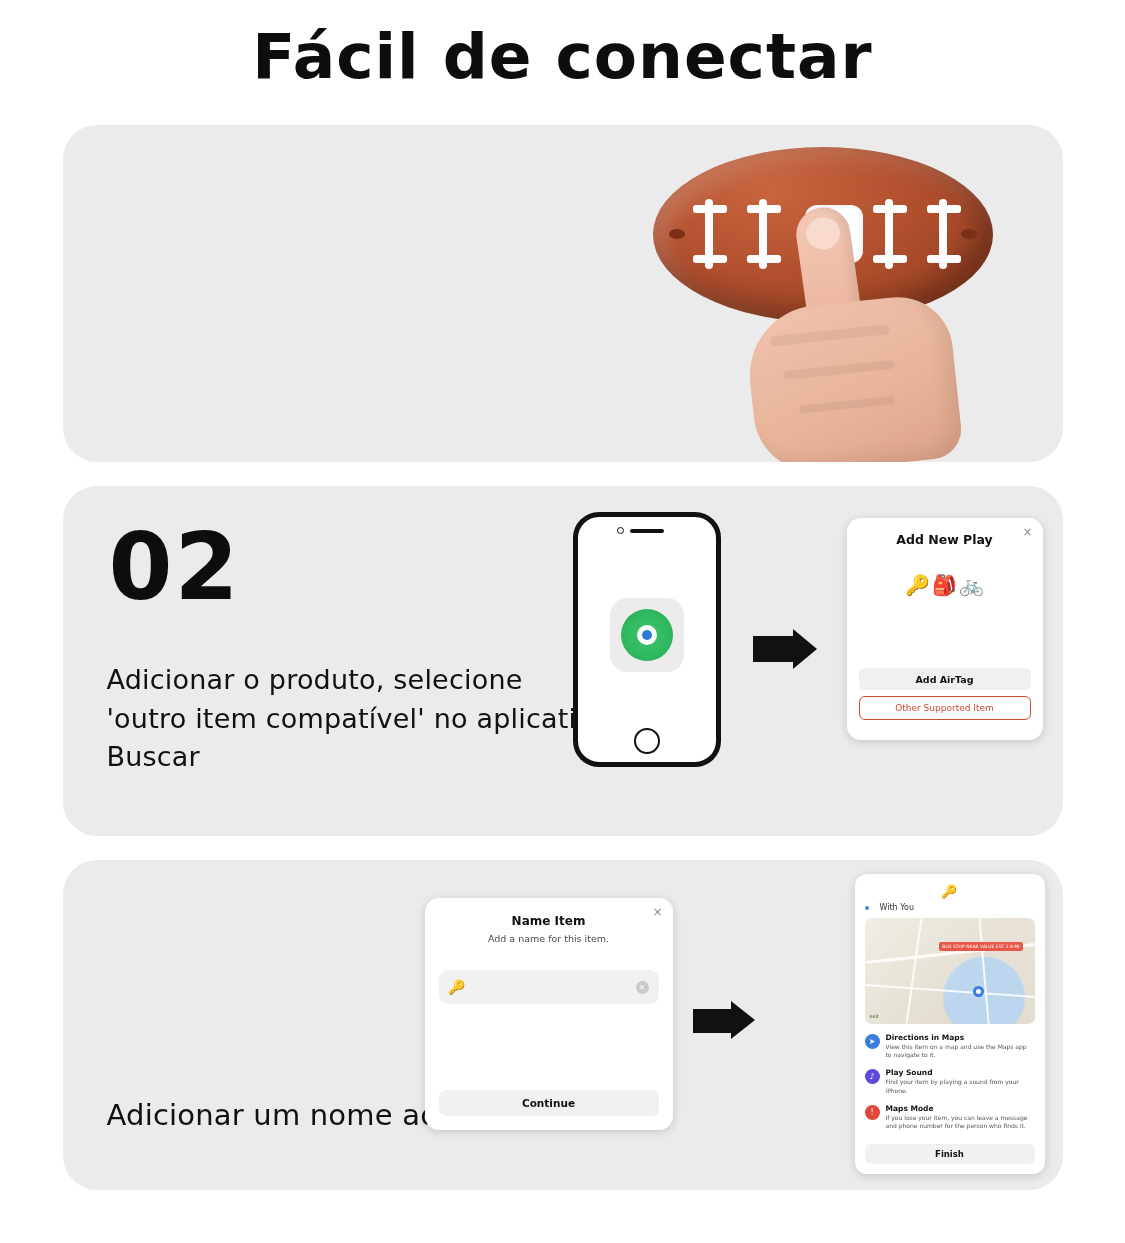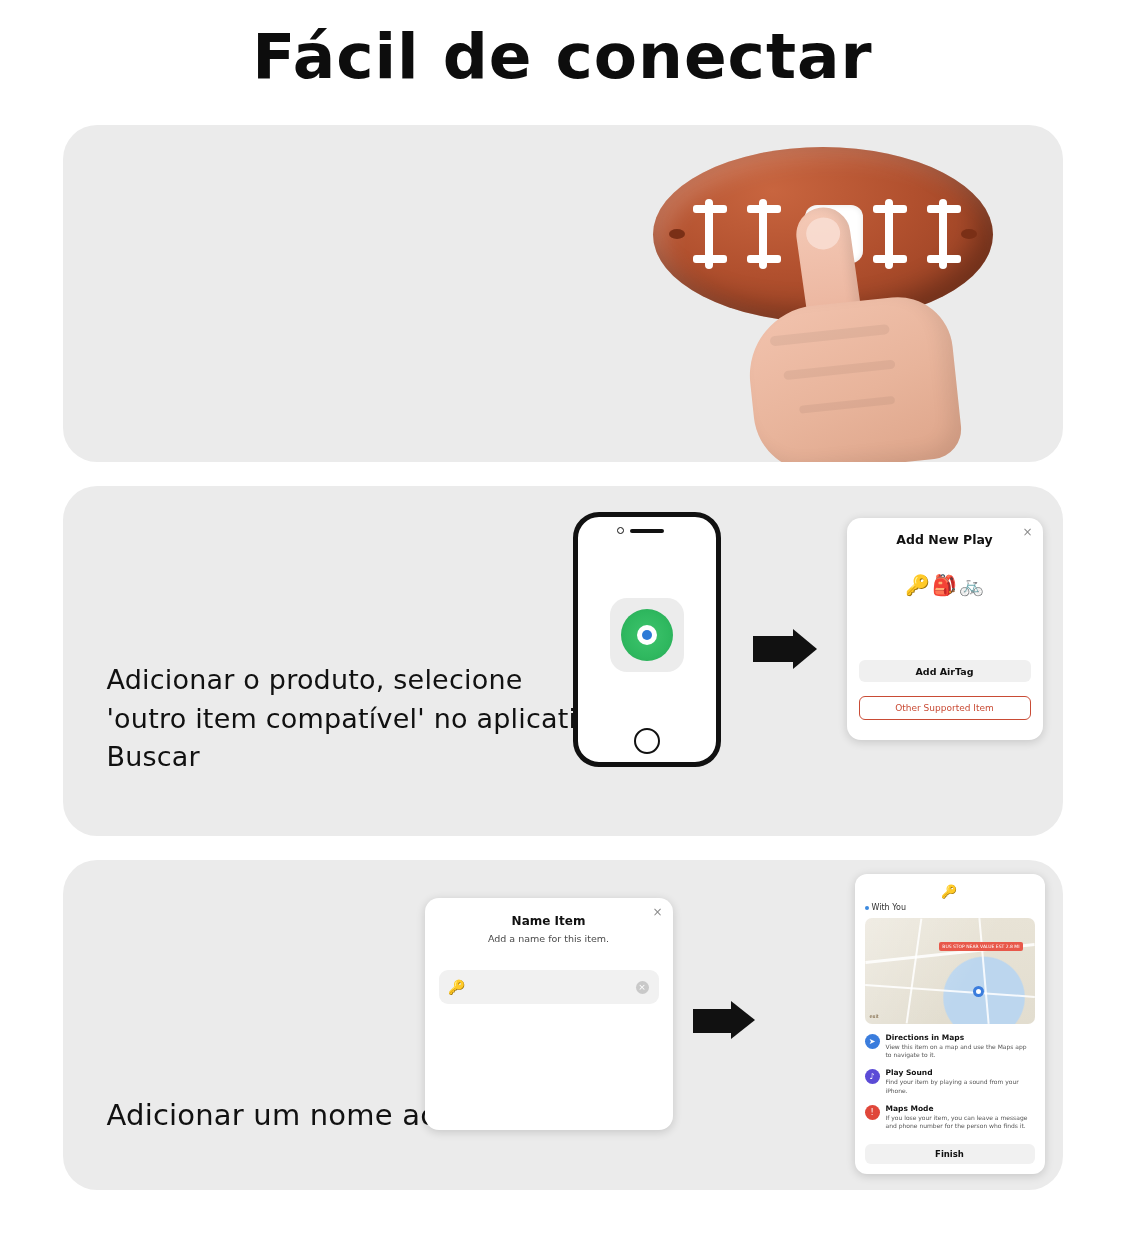--- a/index.html
+++ b/index.html
@@ -319,21 +319,21 @@
     height: 22px;
     border-radius: 6px;
     background: #f0f0f0;
     font-size: 9.5px;
     color: #111;
     display: flex;
     align-items: center;
     justify-content: center;
     font-weight: bold;
   }
-  .dlg-btn.b1 { bottom: 58px; }
+  .dlg-btn.b1 { bottom: 50px; }
   .dlg-btn.b2 {
     bottom: 20px;
     background: #fff;
     border: 1px solid #c94b35;
     color: #c94b35;
     font-weight: normal;
     font-size: 9px;
   }
 
   
@@ -409,21 +409,21 @@
     padding: 10px 10px;
     overflow: hidden;
   }
   .mapcard-key { font-size: 13px; text-align: center; }
   .withyou {
     font-size: 8px;
     color: #333;
     margin-top: 4px;
     display: flex;
     align-items: center;
-    gap: 3px;
+    gap: 11px;
   }
   .withyou .dot { width: 4px; height: 4px; background: #3b8adf; border-radius: 50%; display: inline-block; }
   .map {
     margin-top: 6px;
     width: 100%;
     height: 106px;
     border-radius: 7px;
     background:
       linear-gradient(120deg, rgba(255,255,255,0.35) 0%, rgba(255,255,255,0) 60%),
       radial-gradient(circle at 70% 75%, #bcd6ee 0%, #bcd6ee 28%, rgba(188,214,238,0) 29%),
@@ -544,20 +544,21 @@
         <div class="palm">
           <div class="knuckle" style="left:24px;top:26px;width:120px;height:10px;"></div>
           <div class="knuckle" style="left:34px;top:62px;width:112px;height:9px;"></div>
           <div class="knuckle" style="left:46px;top:98px;width:96px;height:8px;"></div>
         </div>
       </div>
     </div>
   </div>
 
   <div class="step-card card2">
+    <div class="step-num">02</div>
     <div class="step-text">Adicionar o produto, selecione
 'outro item compatível' no aplicativo
 Buscar</div>
 
     <div class="art2">
       <div class="phone">
         <div class="phone-speaker"></div>
         <div class="phone-cam"></div>
         <div class="findmy-icon">
           <div class="findmy-dot">
@@ -594,20 +595,21 @@
     <div class="art3">
 
       <div class="dialog dlg3">
         <div class="dlg-close">×</div>
         <div class="dlg-title">Name Item</div>
         <div class="dlg3-sub">Add a name for this item.</div>
         <div class="name-field">
           <span class="key">🔑</span>
           <span class="clear-x">×</span>
         </div>
+        <div class="continue-btn">Continue</div>
       </div>
 
       <div class="arrow" style="left:268px;top:128px;">
         <div class="arrow-body" style="left:0;top:7px;width:38px;height:24px;"></div>
         <div class="arrow-head" style="left:38px;top:-1px;border-top-width:19px;border-bottom-width:19px;"></div>
       </div>
 
       <div class="mapcard">
         <div class="mapcard-key">🔑</div>
         <div class="withyou">

